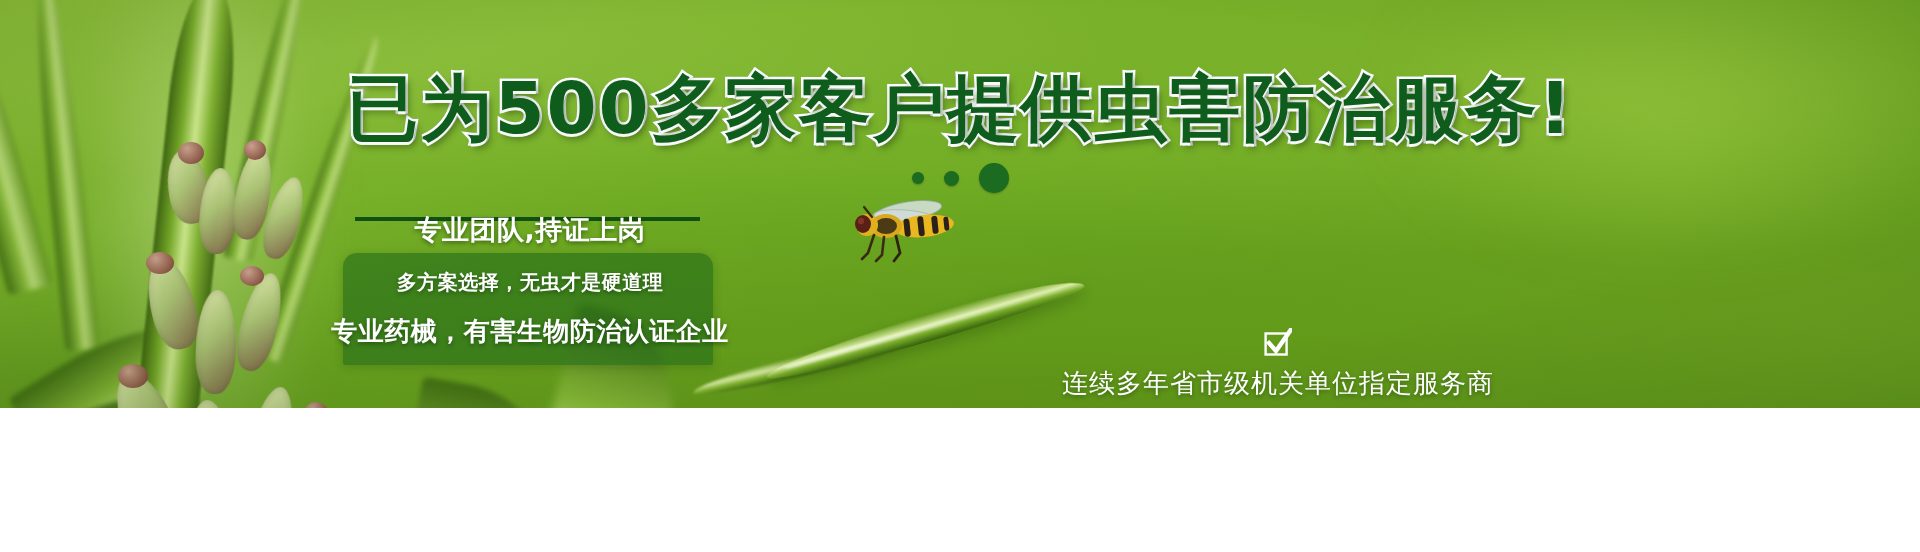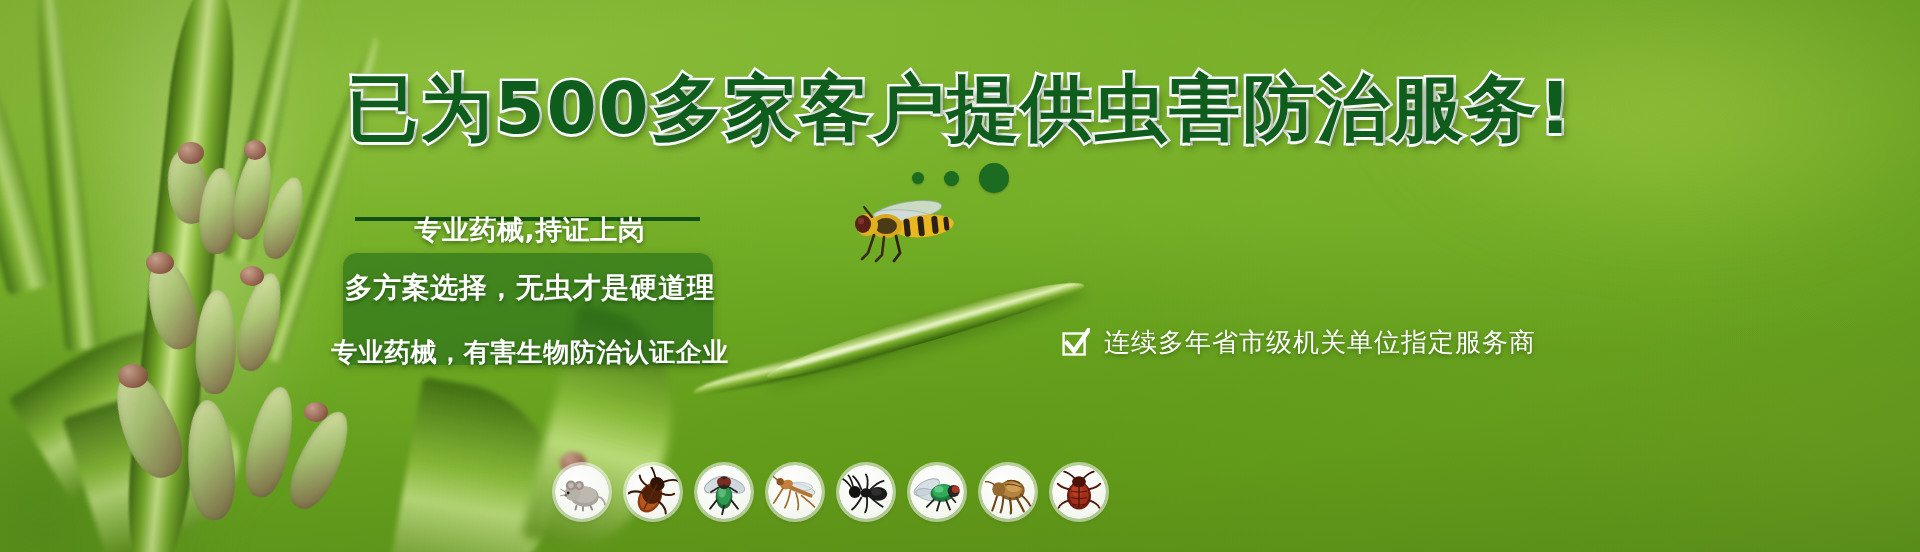--- a/index.html
+++ b/index.html
@@ -3,21 +3,21 @@
 <meta charset="utf-8">
 <title>Pest Control Banner</title>
 <style>
   * { margin:0; padding:0; box-sizing:border-box; }
   html,body{ background:#fff; }
   body{ font-family:"Liberation Sans","DejaVu Sans",sans-serif; }
 
   .banner{
     position:relative;
     width:1920px;
-    height:552px;
+    height:408px;
     overflow:hidden;
     background:#6aab22;
   }
 
   
   .bg-base{
     position:absolute; inset:0;
     background:
       radial-gradient(ellipse 60% 45% at 18% 12%,  rgba(140,190,60,.95) 0%, rgba(140,190,60,0) 70%),
       radial-gradient(ellipse 70% 60% at 78% 20%,  rgba(126,178,44,.9) 0%, rgba(126,178,44,0) 72%),
@@ -156,29 +156,29 @@
     display:flex; flex-direction:column; align-items:center;
   }
   .pline{
     color:#ffffff;
     font-weight:bold;
     white-space:nowrap;
     text-shadow:0 2px 4px rgba(10,45,0,.55);
     font-family:"DejaVu Sans","Liberation Sans",sans-serif;
   }
   .pline.l1{ font-size:27px; letter-spacing:.5px; margin-bottom:21px; }
-  .pline.l2{ font-size:28px; letter-spacing:.5px; margin-bottom:28px; }
+  .pline.l2{ font-size:20px; letter-spacing:.5px; margin-bottom:18px; }
   .pline.l3{ font-size:26px; letter-spacing:.5px; }
 
   
   .checklist{
     position:absolute; left:1062px; top:328px;
     display:flex; flex-direction:column; gap:21px;
   }
-  .check-row{ display:flex; align-items:center; gap:14px; }
+  .check-row{ display:flex; align-items:center; gap:14px;flex-direction:column; }
   .check-box{ width:28px; height:28px; flex:0 0 28px; position:relative; }
   .check-label{
     color:#ffffff;
     font-size:26px;
     line-height:1;
     letter-spacing:1px;
     white-space:nowrap;
     text-shadow:0 2px 4px rgba(10,45,0,.45);
     font-family:"DejaVu Sans","Liberation Sans",sans-serif;
   }
@@ -296,21 +296,21 @@
   <div class="dots">
     <span class="dot s"></span>
     <span class="dot m"></span>
     <span class="dot l"></span>
   </div>
 
   <div class="rule"></div>
 
   <div class="panel"></div>
   <div class="panel-lines">
-    <div class="pline l1">专业药械,持证上岗</div>
+    <div class="pline l1">专业团队,持证上岗</div>
     <div class="pline l2">多方案选择，无虫才是硬道理</div>
     <div class="pline l3">专业药械，有害生物防治认证企业</div>
   </div>
 
   <div class="checklist">
     <div class="check-row">
       <span class="check-box">
         <svg viewBox="0 0 28 28" width="28" height="28">
           <rect x="1.6" y="5.5" width="21" height="21" fill="none" stroke="#ffffff" stroke-width="2.4"></rect>
           <path d="M5 15 L12 23 L27 1.5" fill="none" stroke="#ffffff" stroke-width="4.4" stroke-linecap="square"></path>

